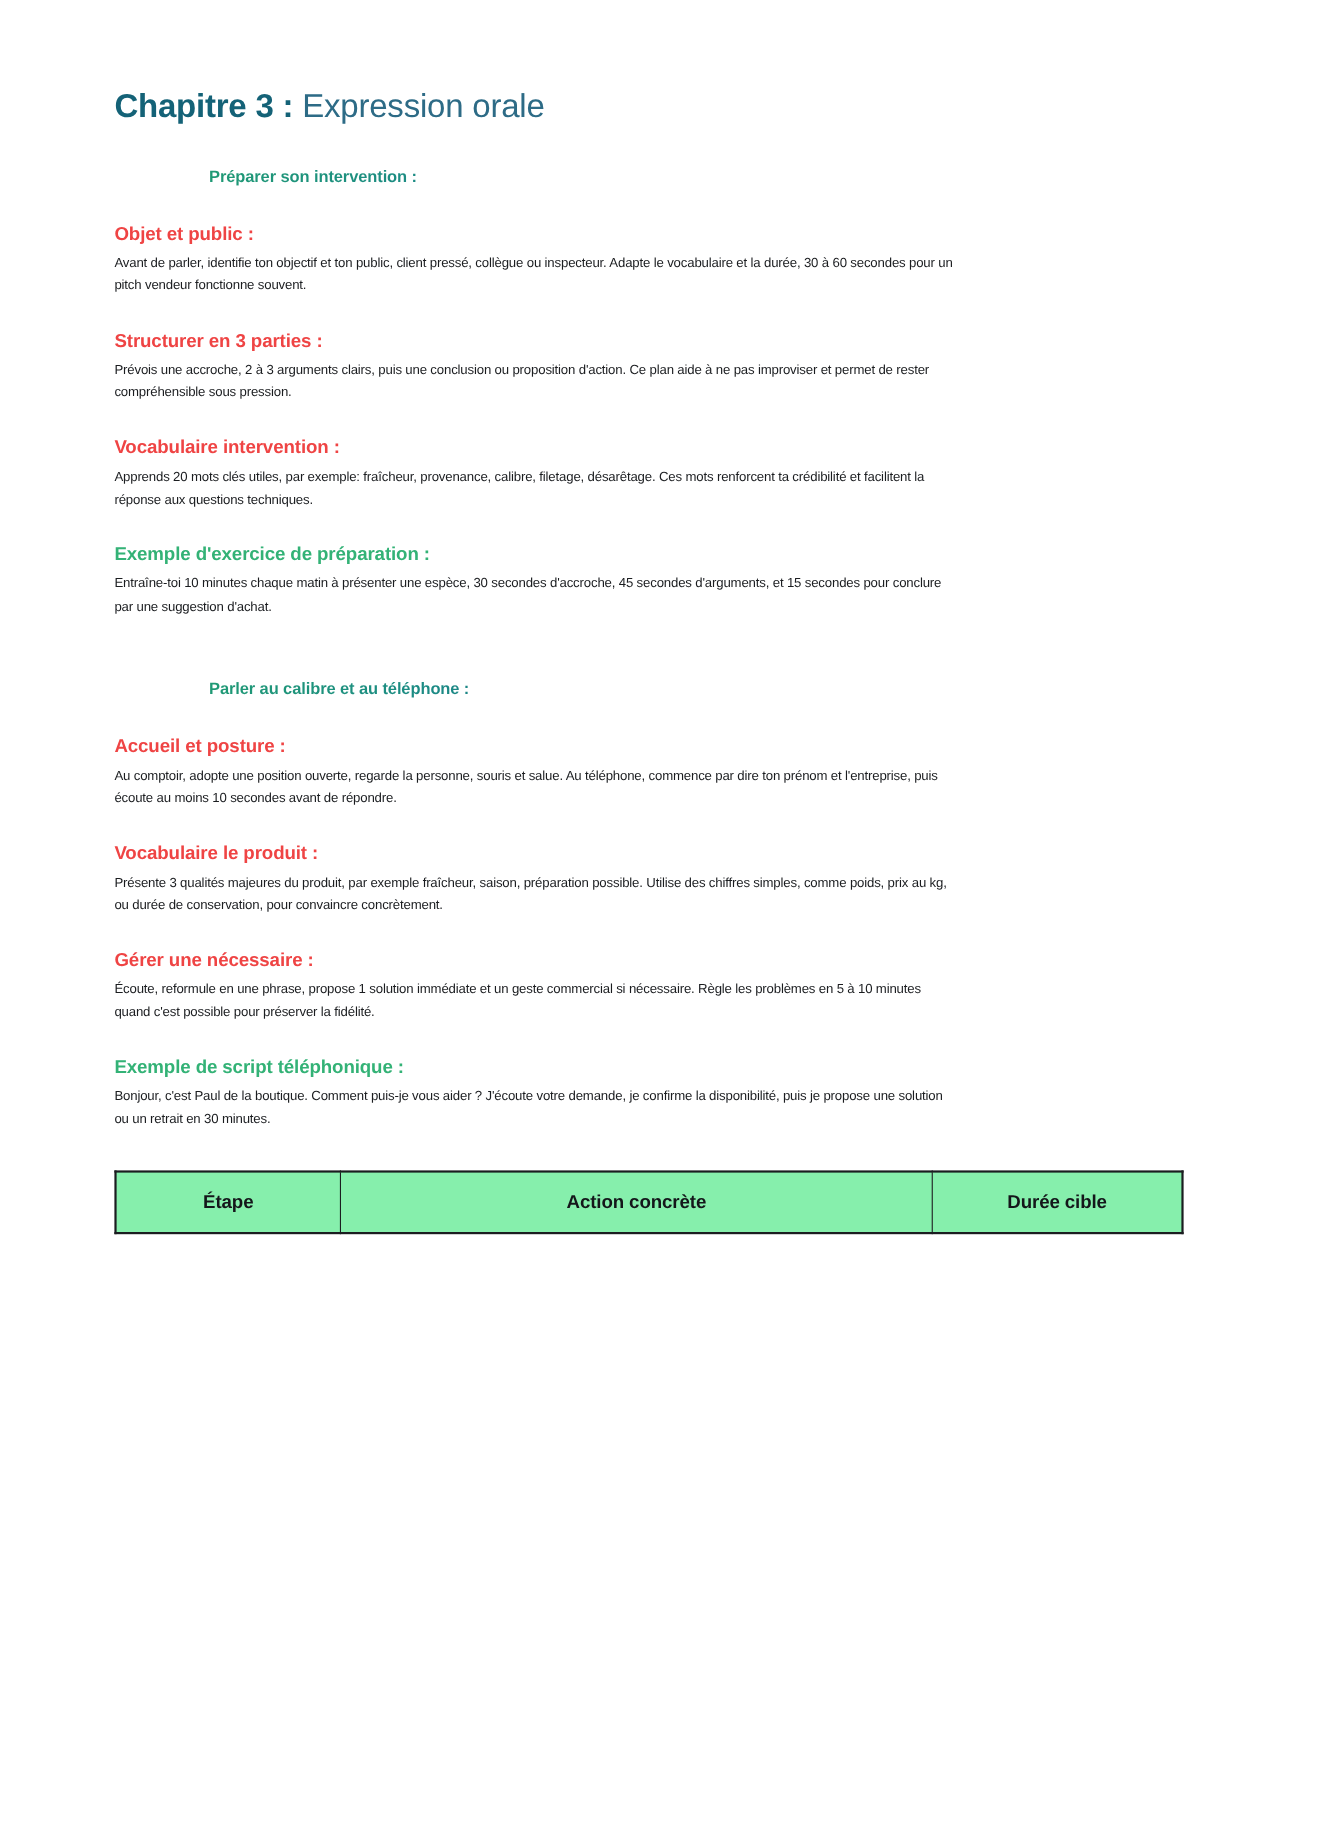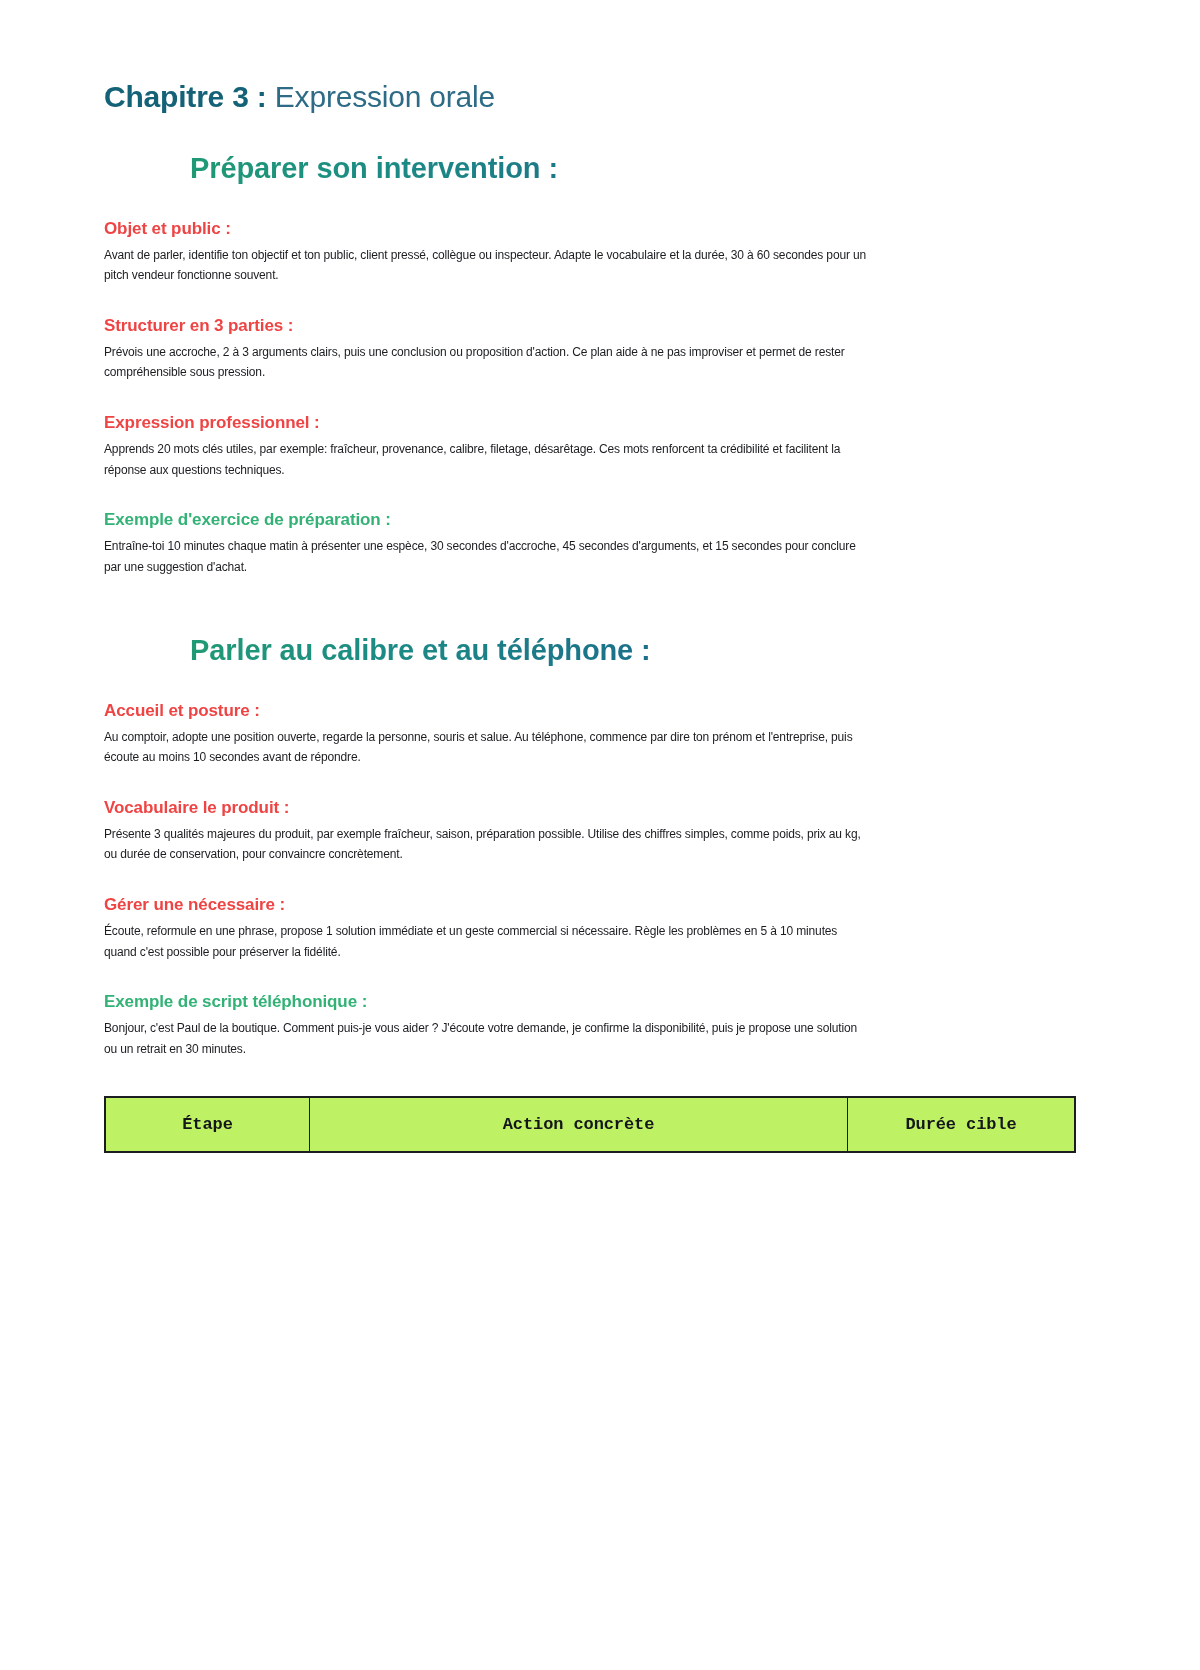--- a/index.html
+++ b/index.html
@@ -37,21 +37,21 @@
     color: #146277;
   }
   .chapter-title .chapter-rest {
     font-weight: 400;
     color: #2d6b86;
   }
 
   
   .section-heading {
     display: block;
-    font-size: 29px;
+    font-size: 15px;
     font-weight: 700;
     letter-spacing: -0.1px;
     margin: 0 0 34px 0;
     padding-left: 46px;
     background: linear-gradient(90deg, #21a06e 0%, #1c8a85 38%, #1b6e8a 72%, #1c5f84 100%);
     -webkit-background-clip: text;
     background-clip: text;
     color: transparent;
     -webkit-text-fill-color: transparent;
     position: relative;
@@ -102,29 +102,28 @@
   .table-wrap {
     margin-top: 36px;
   }
   table.data-table {
     border-collapse: collapse;
     width: 918px;
     table-layout: fixed;
     border: 2px solid #1b1d20;
   }
   table.data-table th {
-    background: #bef264;
+    background: #86efac;
     border: 1.5px solid #1b1d20;
     font-size: 17px;
     font-weight: 700;
     color: #14161a;
     text-align: center;
     padding: 17px 8px;
     letter-spacing: -0.1px;
-    font-family: Liberation Mono, monospace;
   }
   .col-etape { width: 187px; }
   .col-action { width: 521px; }
   .col-duree { width: 210px; }
 </style>
 </head>
 <body>
 
 <div class="page">
 
@@ -142,21 +141,21 @@
     <div class="block-title">Objet et public :</div>
     <p class="block-body">Avant de parler, identifie ton objectif et ton public, client pressé, collègue ou inspecteur. Adapte le vocabulaire et la durée, 30 à 60 secondes pour un pitch vendeur fonctionne souvent.</p>
   </div>
 
   <div class="block">
     <div class="block-title">Structurer en 3 parties :</div>
     <p class="block-body">Prévois une accroche, 2 à 3 arguments clairs, puis une conclusion ou proposition d'action. Ce plan aide à ne pas improviser et permet de rester compréhensible sous pression.</p>
   </div>
 
   <div class="block">
-    <div class="block-title">Expression professionnel :</div>
+    <div class="block-title">Vocabulaire intervention :</div>
     <p class="block-body">Apprends 20 mots clés utiles, par exemple: fraîcheur, provenance, calibre, filetage, désarêtage. Ces mots renforcent ta crédibilité et facilitent la réponse aux questions techniques.</p>
   </div>
 
   <div class="block">
     <div class="block-title green">Exemple d'exercice de préparation :</div>
     <p class="block-body">Entraîne-toi 10 minutes chaque matin à présenter une espèce, 30 secondes d'accroche, 45 secondes d'arguments, et 15 secondes pour conclure par une suggestion d'achat.</p>
   </div>
 
   <h2 class="section-heading sec2">
     <span class="sec-num">2.</span>

